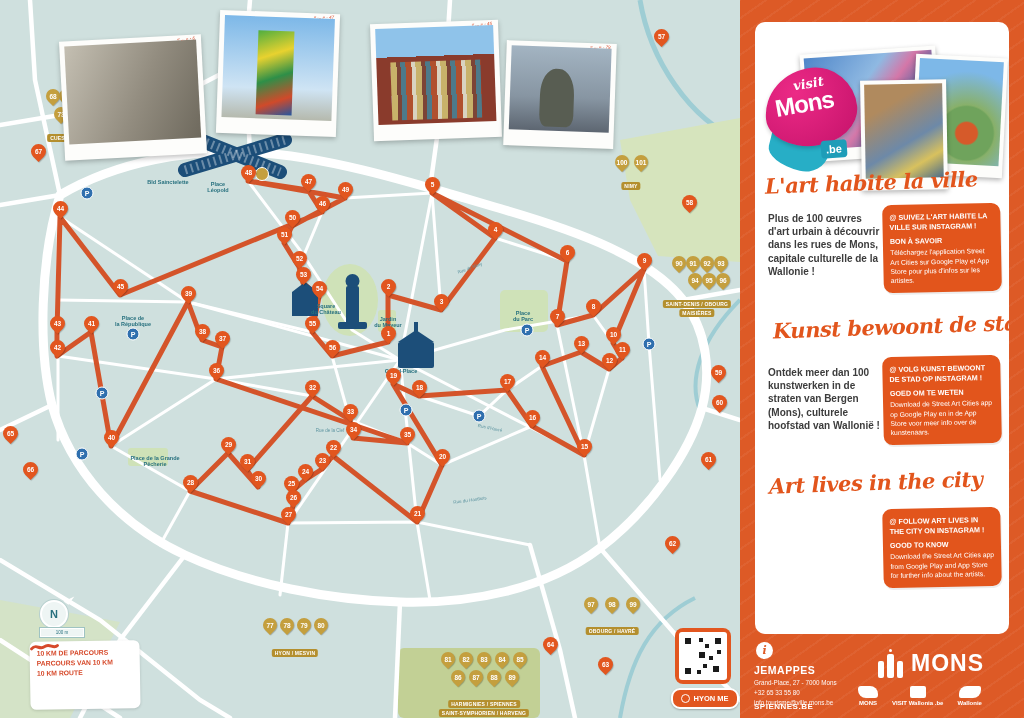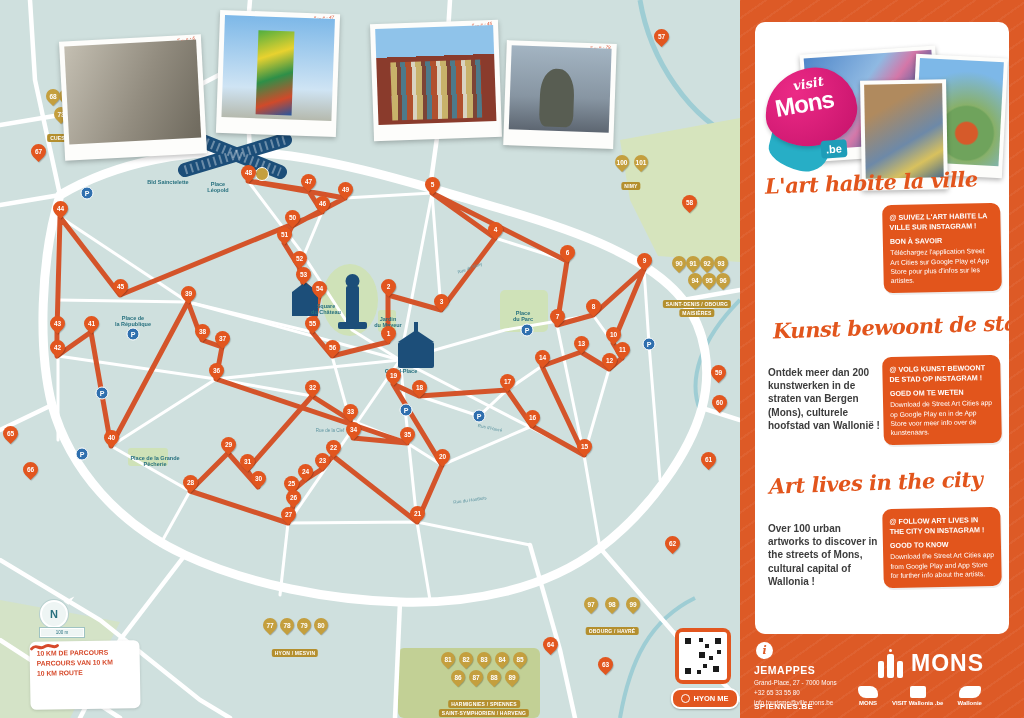--- a/index.html
+++ b/index.html
@@ -815,36 +815,36 @@
 
       <div id="vmlogo">
         <div class="tail"></div>
         <div class="blob"></div>
         <div class="visit">visit</div>
         <div class="mons">Mons</div>
         <div class="be">.be</div>
       </div>
 
       <div class="script-h" style="left:10px;top:148px;">L'art habite la ville</div>
+      <div class="body-p" style="left:13px;top:190px;">Plus de 100 œuvres d'art urbain à découvrir dans les rues de Mons, capitale culturelle de la Wallonie !</div>
       <div class="callout" style="left:128px;top:182px;">
         <div class="follow">@ Suivez l'art habite la ville sur Instagram !</div>
         <div class="ktitle">Bon à savoir</div>
         <div class="ktext">Téléchargez l'application Street Art Cities sur Google Play et App Store pour plus d'infos sur les artistes.</div>
       </div>
 
       <div class="script-h" style="left:18px;top:292px;">Kunst bewoont de stad</div>
-      <div class="body-p" style="left:13px;top:344px;">Ontdek meer dan 200 kunstwerken in de straten van Bergen (Mons), culturele hoofstad van Wallonië !</div>
+      <div class="body-p" style="left:13px;top:344px;">Ontdek meer dan 100 kunstwerken in de straten van Bergen (Mons), culturele hoofstad van Wallonië !</div>
       <div class="callout" style="left:128px;top:334px;">
         <div class="follow">@ Volg kunst bewoont de stad op Instagram !</div>
         <div class="ktitle">Goed om te weten</div>
         <div class="ktext">Download de Street Art Cities app op Google Play en in de App Store voor meer info over de kunstenaars.</div>
       </div>
 
       <div class="script-h" style="left:14px;top:448px;">Art lives in the city</div>
-      <div class="body-p" style="left:13px;top:500px;">Over 100 urban artworks to discover in the streets of Mons, cultural capital of Wallonia !</div>
       <div class="callout" style="left:128px;top:486px;">
         <div class="follow">@ Follow art lives in the city on Instagram !</div>
         <div class="ktitle">Good to know</div>
         <div class="ktext">Download the Street Art Cities app from Google Play and App Store for further info about the artists.</div>
       </div>
     </div>
 
     <div id="pfooter">
       <div id="info-icon">i</div>
       <div class="brand">JEMAPPES</div>

